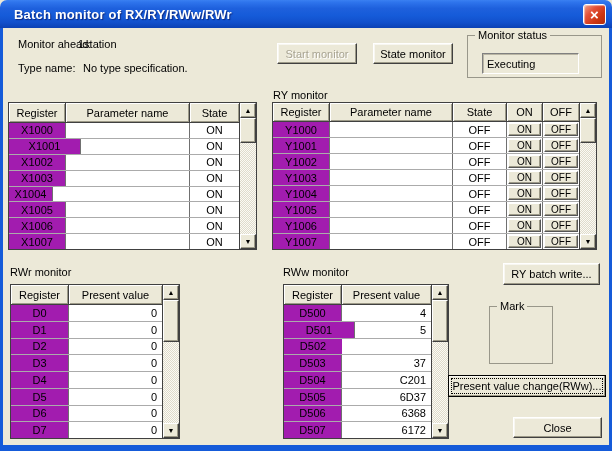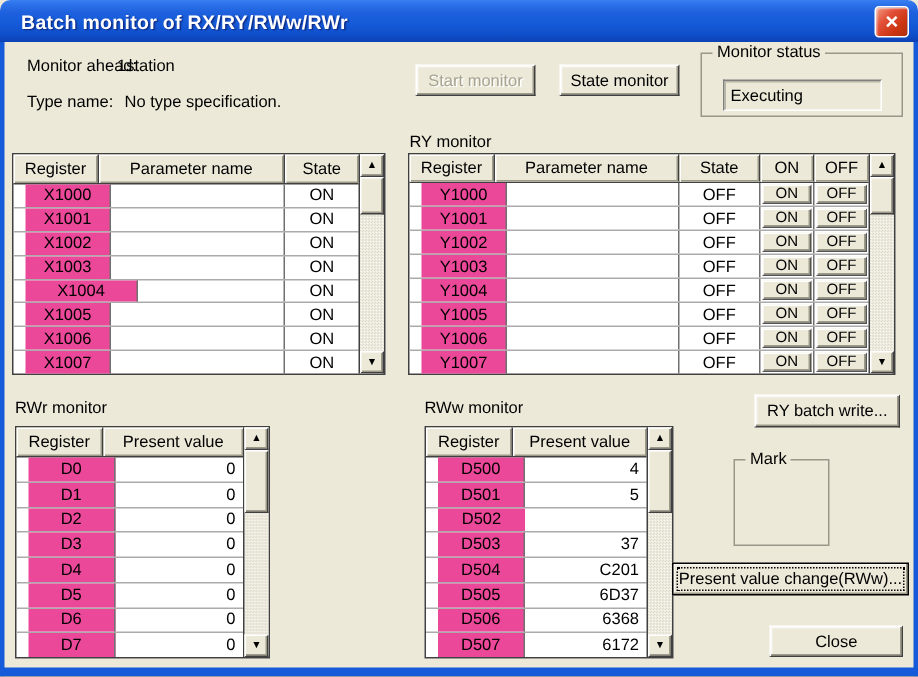--- a/index.html
+++ b/index.html
@@ -87,21 +87,21 @@
   }
   .hcell:last-child { border-right: none; }
   .gbody { flex: 1; display: flex; flex-direction: column; }
   .grid-row { flex: 1; display: flex; border-bottom: 1px solid #ABABAB; min-height: 0; }
   .grid-row:last-child { border-bottom: none; }
   .cell {
     display: flex; align-items: center; justify-content: center;
     border-right: 1px solid #707070; overflow: hidden; white-space: nowrap;
   }
   .cell:last-child { border-right: none; }
-  .cell.reg { background: #ec4899; margin-left: 8px; }
+  .cell.reg { background: #a21caf; }
   .cell.val { justify-content: flex-end; padding-right: 5px; }
   .cell.btncell { padding: 0; }
   .mini-btn {
     flex: 1; margin: 1px; background: #ECE9D8;
     border: 1px solid; border-color: #FFFFFF #555555 #555555 #FFFFFF;
     box-shadow: inset -1px -1px 0 #9D9A88;
     display: flex; align-items: center; justify-content: center;
     font-size: 10px; cursor: default;
   }
 
@@ -160,59 +160,59 @@
   <div class="lbl" style="left:18px;top:38px">Monitor ahead:</div>
   <div class="lbl" style="left:78px;top:38px">1station</div>
   <div class="lbl" style="left:18px;top:62px">Type name:</div>
   <div class="lbl" style="left:83px;top:62px">No type specification.</div>
 
   <div class="btn disabled" style="left:277px;top:43px;width:80px;height:21px">Start monitor</div>
   <div class="btn" style="left:373px;top:43px;width:80px;height:21px">State monitor</div>
 
   <div class="groupbox" style="left:467px;top:35px;width:135px;height:43px">
     <span class="gb-label">Monitor status</span>
-    <div class="sunken" style="left:14px;top:17px;width:106px;height:21px">Executing</div>
+    <div class="sunken" style="left:14px;top:17px;width:97px;height:21px">Executing</div>
   </div>
 
   <div class="lbl" style="left:10px;top:107px">RX monitor</div>
   <div class="grid" style="left:8px;top:102px;width:249px;height:148px">
     <div class="grid-main">
       <div class="ghead">
         <div class="hcell" style="width:57px">Register</div>
         <div class="hcell" style="flex:1">Parameter name</div>
         <div class="hcell" style="width:49px">State</div>
       </div>
       <div class="gbody">
 
           <div class="grid-row">
             <div class="cell reg" style="width:57px">X1000</div>
             <div class="cell" style="flex:1"></div>
             <div class="cell" style="width:49px">ON</div>
           </div>
 
           <div class="grid-row">
-            <div class="cell reg" style="width:57px">X1001</div>
+            <div class="cell reg" style="width:72px">X1001</div>
             <div class="cell" style="flex:1"></div>
             <div class="cell" style="width:49px">ON</div>
           </div>
 
           <div class="grid-row">
             <div class="cell reg" style="width:57px">X1002</div>
             <div class="cell" style="flex:1"></div>
             <div class="cell" style="width:49px">ON</div>
           </div>
 
           <div class="grid-row">
             <div class="cell reg" style="width:57px">X1003</div>
             <div class="cell" style="flex:1"></div>
             <div class="cell" style="width:49px">ON</div>
           </div>
 
           <div class="grid-row">
-            <div class="cell reg" style="width:75px">X1004</div>
+            <div class="cell reg" style="width:44px">X1004</div>
             <div class="cell" style="flex:1"></div>
             <div class="cell" style="width:49px">ON</div>
           </div>
 
           <div class="grid-row">
             <div class="cell reg" style="width:57px">X1005</div>
             <div class="cell" style="flex:1"></div>
             <div class="cell" style="width:49px">ON</div>
           </div>
 
@@ -417,21 +417,21 @@
         <div class="hcell" style="flex:1">Present value</div>
       </div>
       <div class="gbody">
 
           <div class="grid-row">
             <div class="cell reg" style="width:58px">D500</div>
             <div class="cell val" style="flex:1">4</div>
           </div>
 
           <div class="grid-row">
-            <div class="cell reg" style="width:58px">D501</div>
+            <div class="cell reg" style="width:71px">D501</div>
             <div class="cell val" style="flex:1">5</div>
           </div>
 
           <div class="grid-row">
             <div class="cell reg" style="width:58px">D502</div>
           </div>
 
           <div class="grid-row">
             <div class="cell reg" style="width:58px">D503</div>
             <div class="cell val" style="flex:1">37</div>

